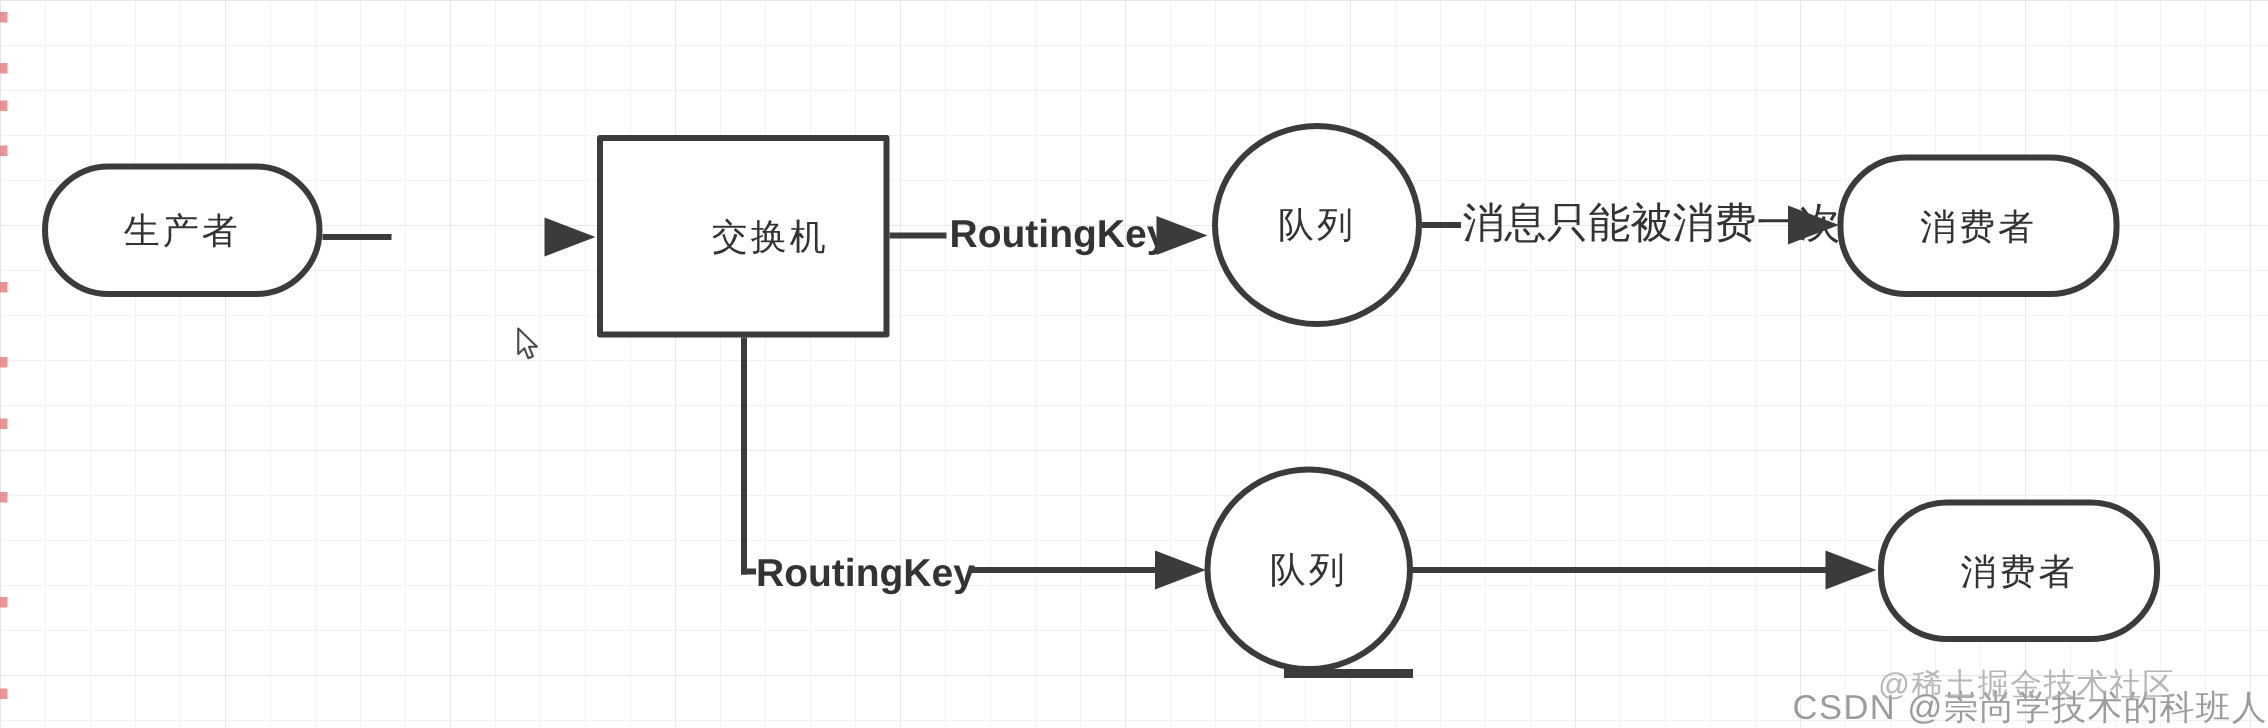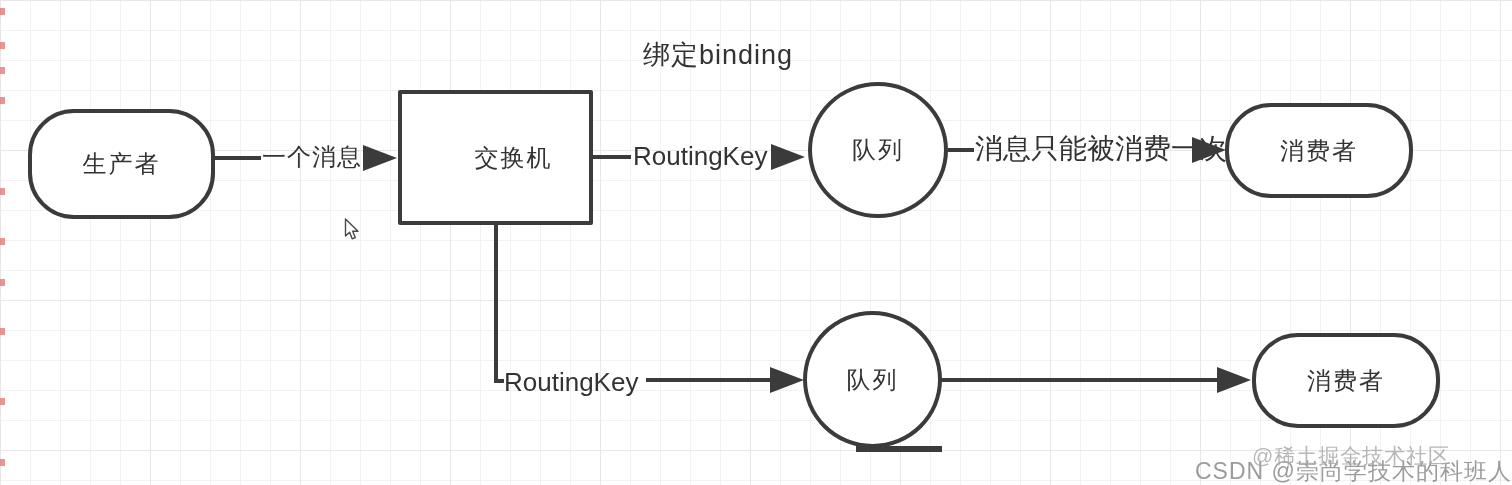--- a/index.html
+++ b/index.html
@@ -43,21 +43,21 @@
     transform:translateY(-52%);
     white-space:nowrap;
     font-size:24px; color:#333;
     letter-spacing:1px;
   }
   .free-label {
     position:absolute; white-space:nowrap;
     font-size:27px; color:#333;
     letter-spacing:1px;
   }
-  .latin { font-size:26px; letter-spacing:0; }
+  .latin { font-size:26px; letter-spacing:0;font-weight:bold; }
   .small-cjk { font-size:28px; letter-spacing:0; }
   .watermark {
     position:absolute; white-space:nowrap;
     color:#9c9c9c; font-size:23px; letter-spacing:1px;
   }
   .watermark.jj {
     color:#ababab; font-size:21px; opacity:.85;
   }
   .edge-mark {
     position:absolute; left:0; width:5px; height:7px;
@@ -75,33 +75,31 @@
   <div class="edge-mark" style="top:42px"></div>
   <div class="edge-mark" style="top:67px"></div>
   <div class="edge-mark" style="top:97px"></div>
   <div class="edge-mark" style="top:188px"></div>
   <div class="edge-mark" style="top:238px"></div>
   <div class="edge-mark" style="top:279px"></div>
   <div class="edge-mark" style="top:328px"></div>
   <div class="edge-mark" style="top:398px"></div>
   <div class="edge-mark" style="top:459px"></div>
 
-  <div class="node pill" style="left:28px;top:109px;width:187px;height:110px">
+  <div class="node pill" style="left:28px;top:109px;width:187px;height:89px">
     <span>生产者</span>
   </div>
 
   <div class="hline" style="left:215px;top:156px;width:46px;height:4px"></div>
-  <span class="line-label" style="left:262px;top:158px">一个消息</span>
   <div class="arrowhead" style="left:363px;top:145px"></div>
 
   <div class="node rect" style="left:398px;top:90px;width:195px;height:135px">
     <span>交换机</span>
   </div>
 
-  <span class="free-label" style="left:643px;top:37px">绑定binding</span>
 
   <div class="hline" style="left:593px;top:155px;width:38px;height:4px"></div>
   <span class="line-label latin" style="left:633px;top:157px">RoutingKey</span>
   <div class="arrowhead" style="left:771px;top:144px"></div>
 
   <div class="node circle" style="left:808px;top:82px;width:140px;height:136px">
     <span>队列</span>
   </div>
 
   <div class="hline" style="left:948px;top:148px;width:26px;height:4px"></div>

